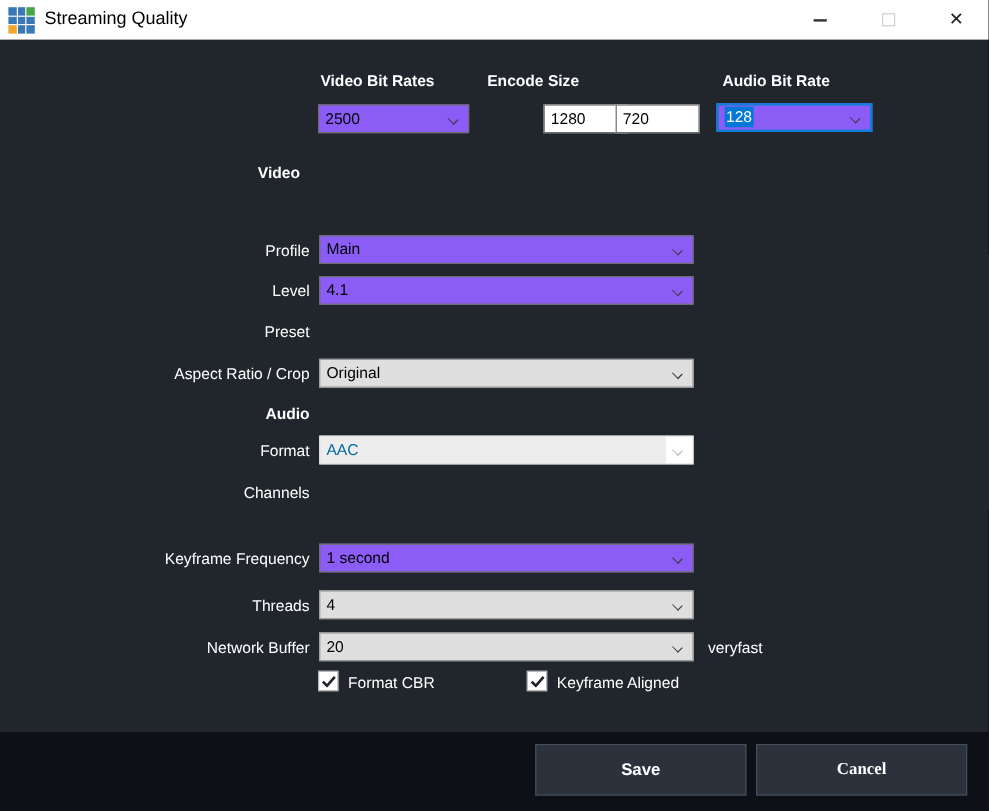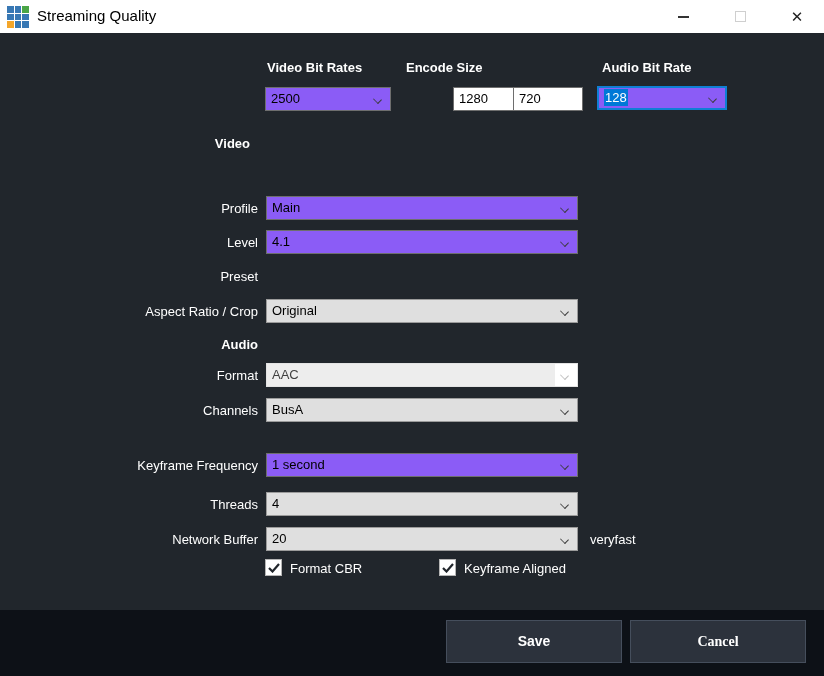--- a/index.html
+++ b/index.html
@@ -34,21 +34,21 @@
   .combo {
     position:absolute; height:24px; background:#8b5cf6; border:1px solid #6e6e6e;
     font-size:13px; color:#000; line-height:22px; padding-left:5px; white-space:nowrap;
   }
   .combo .arrow {
     position:absolute; right:9px; top:8px; width:7px; height:7px;
     border-right:1.6px solid #3c3c3c; border-bottom:1.6px solid #3c3c3c;
     transform:rotate(45deg) scale(1,0.8); transform-origin:center;
   }
   .combo.gray { background:#dfdfdf; border-color:#9b9b9b; }
-  .combo.disabled { background:#ededed; border-color:#e3e3e3; color:#404040; }
+  .combo.disabled { background:#ededed; border-color:#e3e3e3; color:#0369a1; }
   .combo.disabled .btnzone { position:absolute; right:0; top:0; width:22px; height:22px; background:#ffffff; }
   .combo.disabled .arrow { border-color:#bdbdbd; }
   .combo.focused { border:2px solid #0f7fd5; line-height:20px; }
   .combo.focused .arrow { top:7px; }
   .sel { background:#0078d7; color:#ffffff; padding:1px 1px; }
   .textbox {
     position:absolute; height:24px; background:#ffffff; border:1px solid #6e6e6e;
     font-size:13px; color:#000; line-height:22px; padding-left:5px;
     font-family:"Liberation Sans", sans-serif; width:70px;
   }
@@ -138,24 +138,20 @@
   <div class="lbl bold right" style="left:108px; top:337px; width:150px;">Audio</div>
 
   <div class="lbl right" style="left:58px; top:368px; width:200px;">Format</div>
   <div class="combo disabled" style="left:266px; top:363px; width:312px;">
     <span>AAC</span>
     <span class="btnzone"></span>
     <span class="arrow"></span>
   </div>
 
   <div class="lbl right" style="left:58px; top:403px; width:200px;">Channels</div>
-  <div class="combo gray" style="left:266px; top:398px; width:312px;">
-    <span>BusA</span>
-    <span class="arrow"></span>
-  </div>
 
   <div class="lbl right" style="left:58px; top:458px; width:200px;">Keyframe Frequency</div>
   <div class="combo" style="left:266px; top:453px; width:312px;">
     <span>1 second</span>
     <span class="arrow"></span>
   </div>
 
   <div class="lbl right" style="left:58px; top:497px; width:200px;">Threads</div>
   <div class="combo gray" style="left:266px; top:492px; width:312px;">
     <span>4</span>

